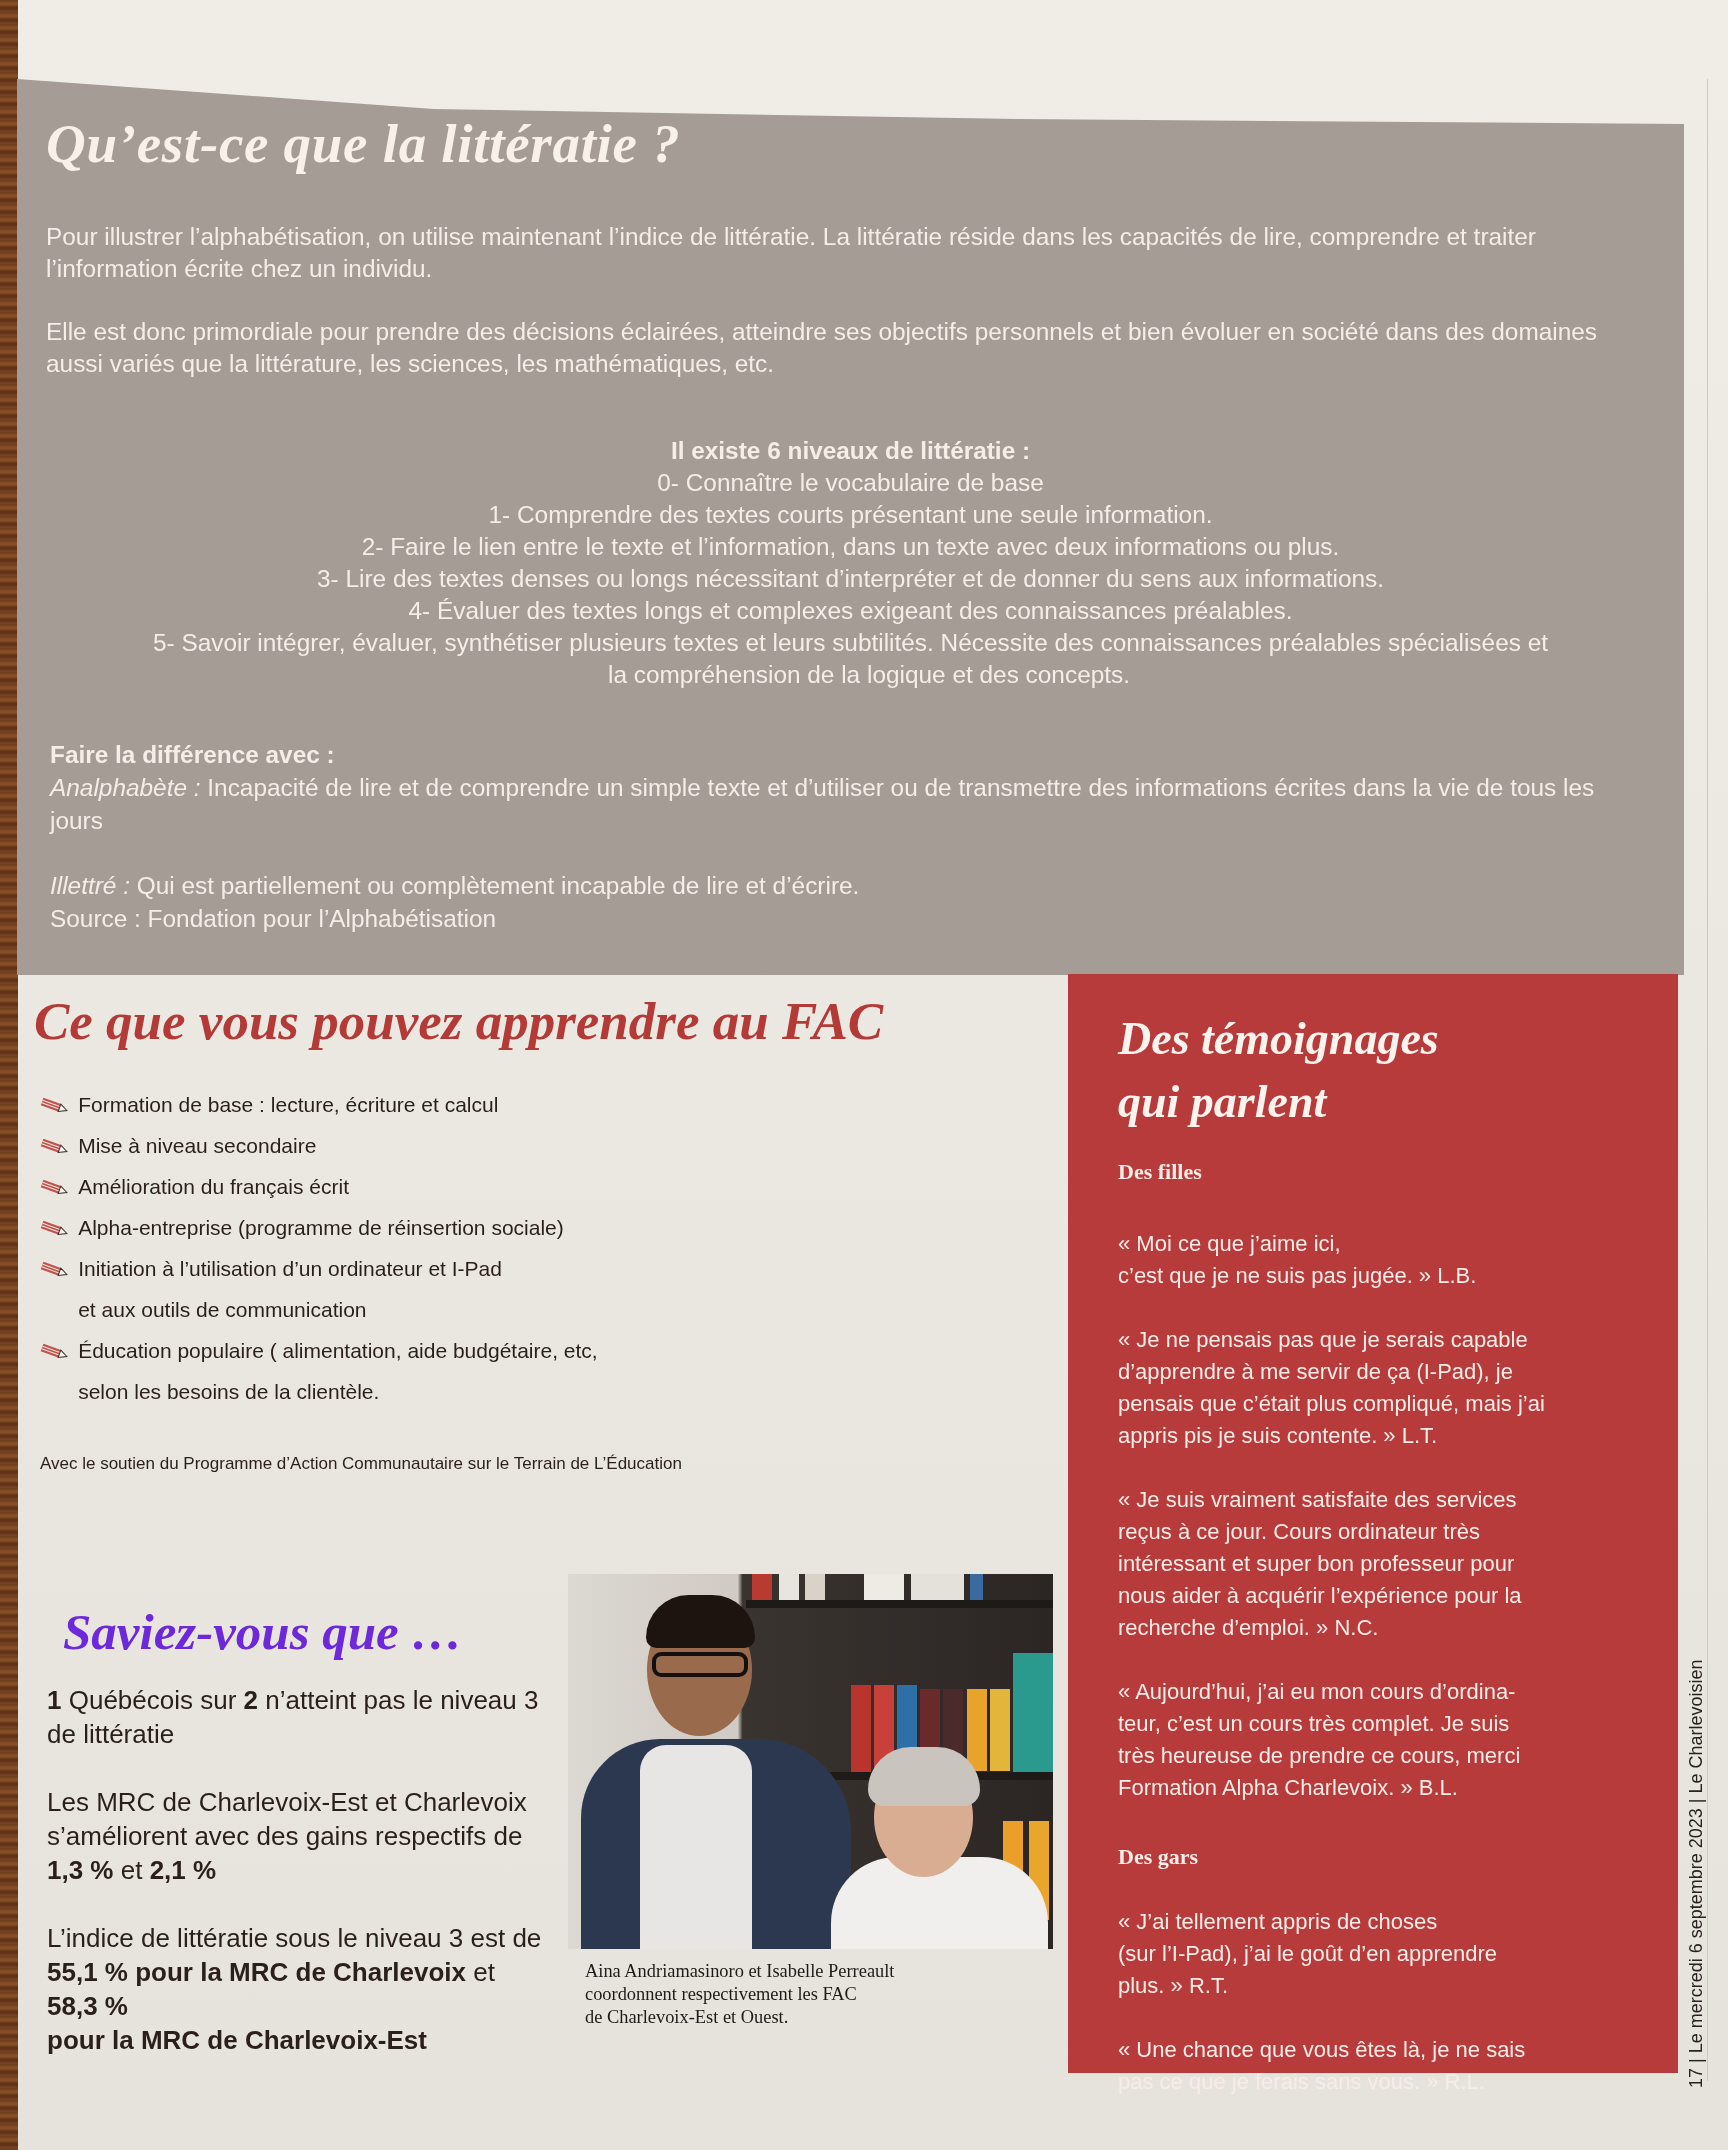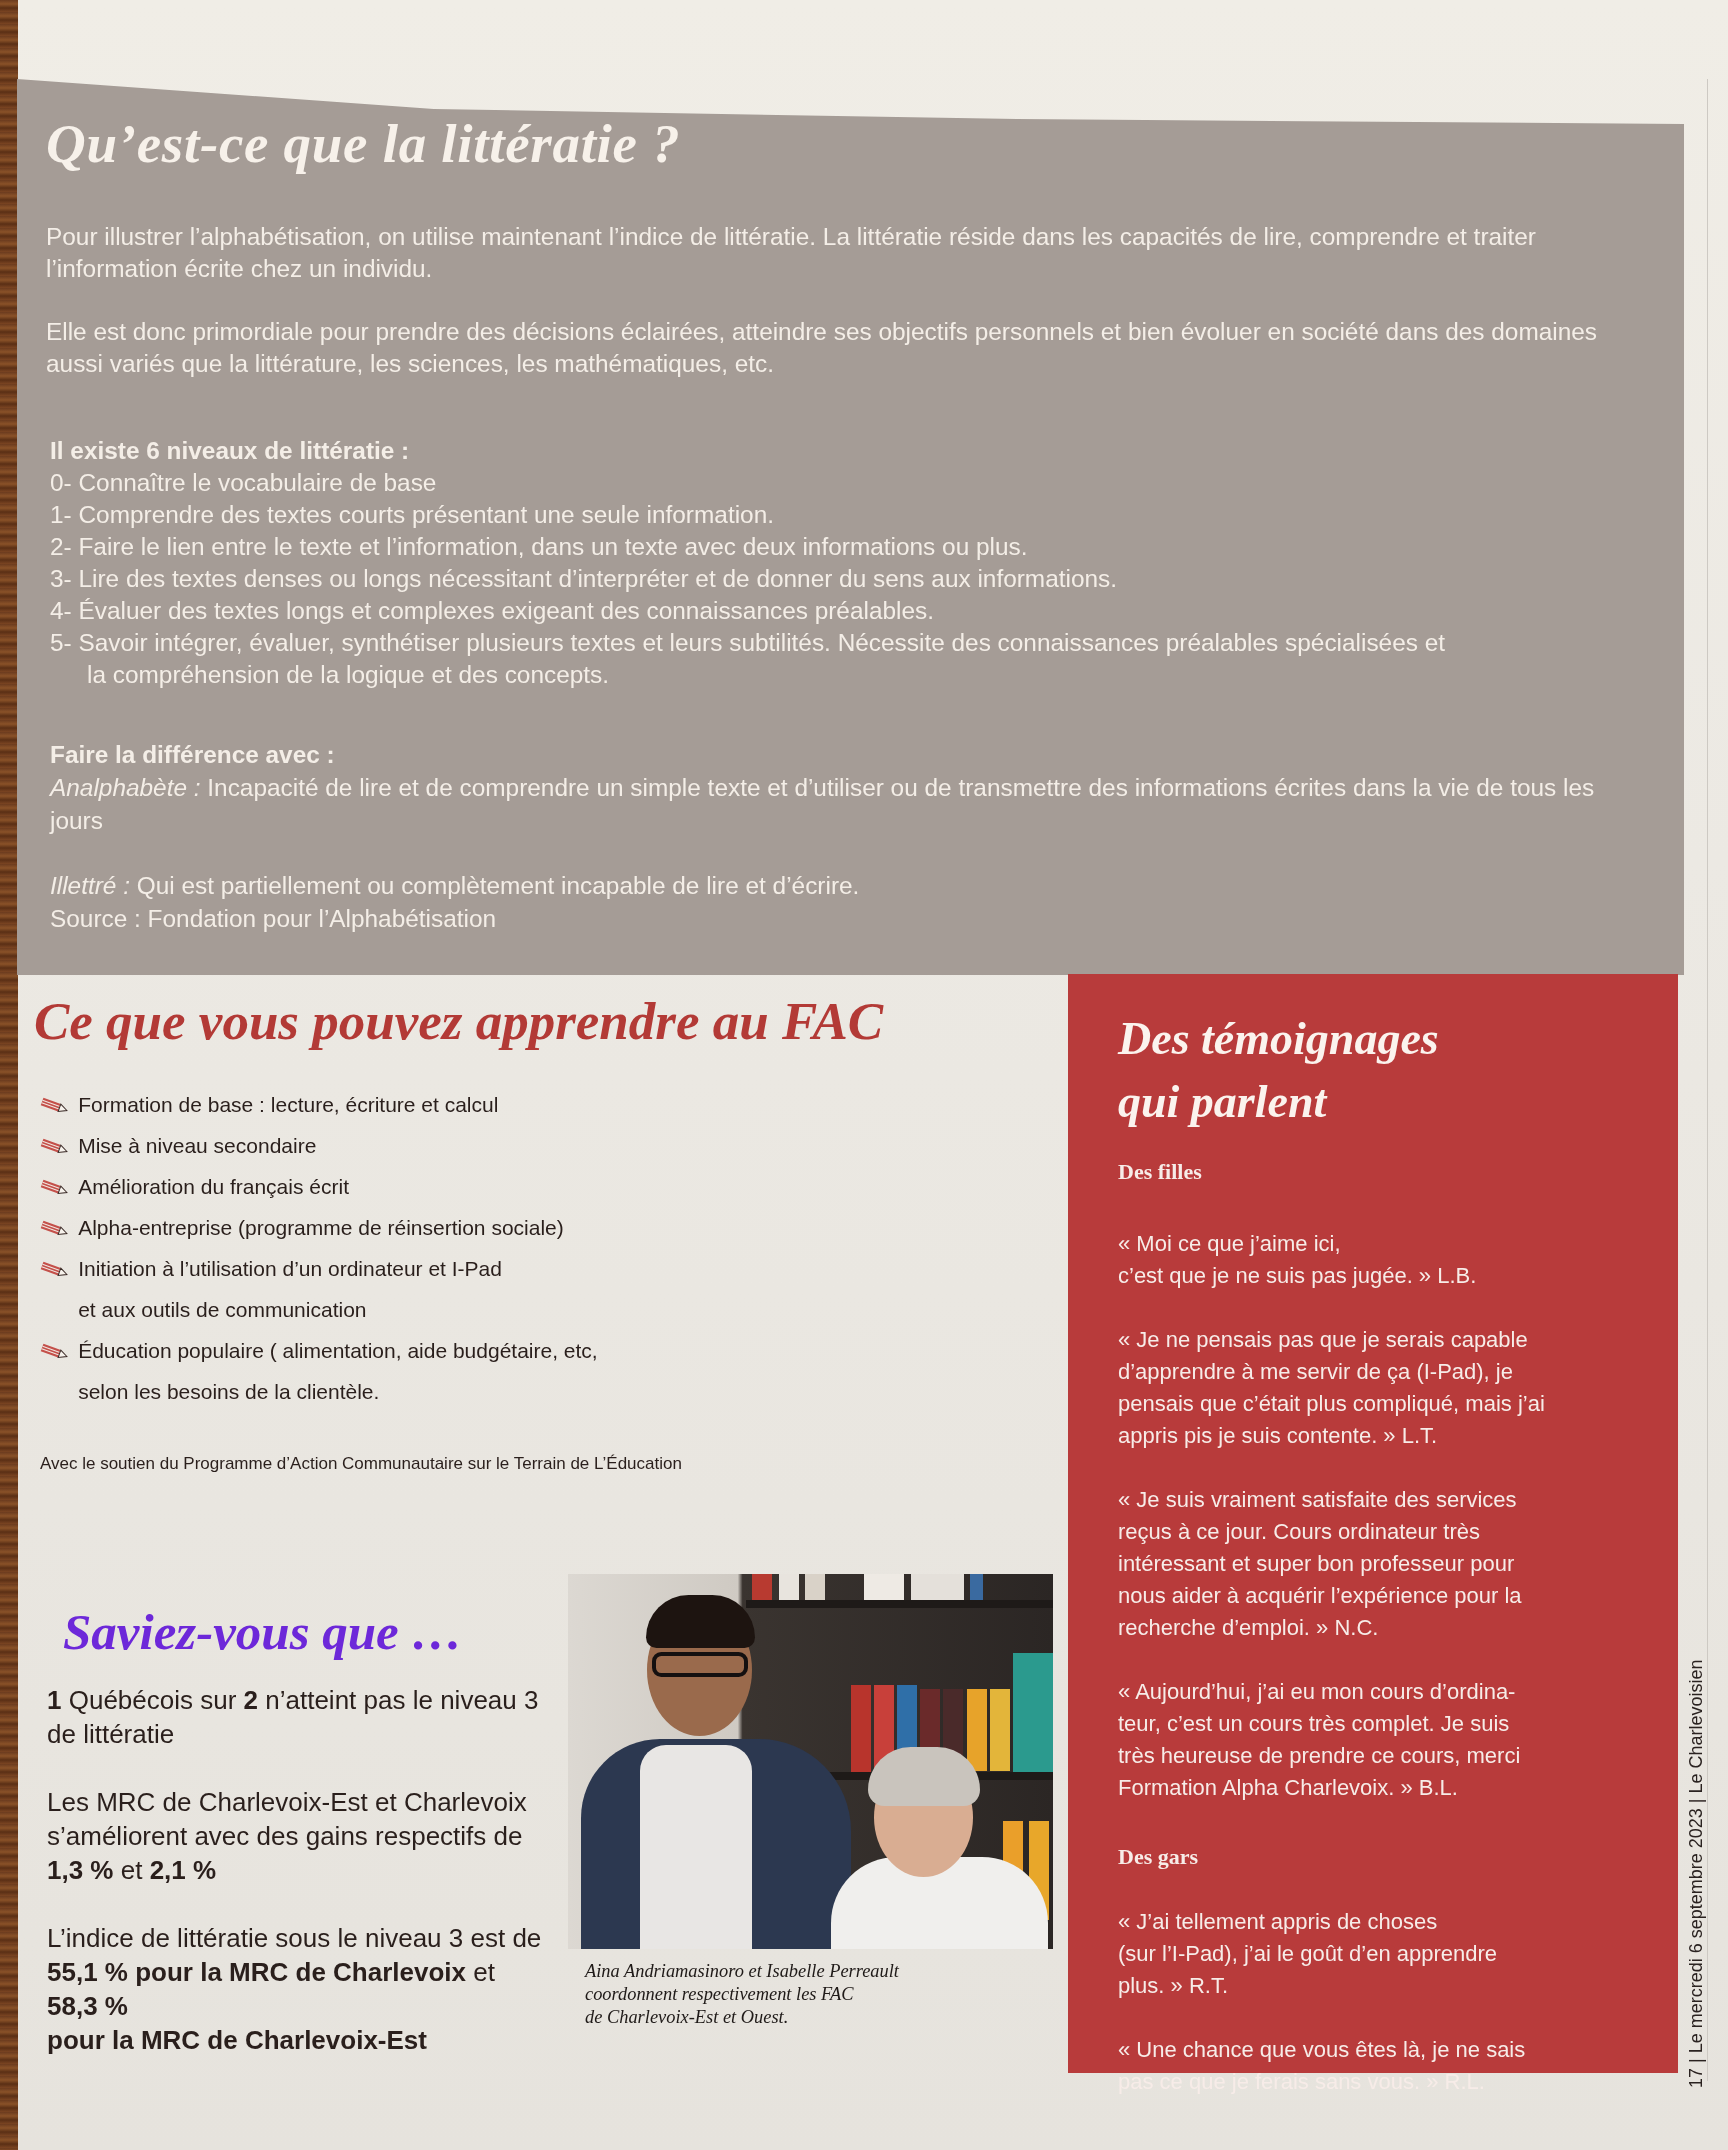--- a/index.html
+++ b/index.html
@@ -24,21 +24,21 @@
     color:#f4eee7;
   }
   .gp-title {
     position:absolute; left:29px; top:33px;
     font-family:"Liberation Serif","DejaVu Serif",serif;
     font-style:italic; font-weight:bold; font-size:55px; letter-spacing:0.7px;
     color:#f7f1ea; margin:0;
   }
   .gp-body { position:absolute; left:29px; top:142px; width:1607px; font-size:24.4px; line-height:32px; }
   .gp-body p { margin:0 0 31px 0; }
-  .gp-levels { position:absolute; left:33px; top:356px; width:1601px; font-size:24.4px; line-height:32px; }
+  .gp-levels { position:absolute; left:33px; top:356px; width:1601px; font-size:24.4px; line-height:32px;text-align:center; }
   .gp-levels .lvl-head { font-weight:bold; }
   .gp-levels .lvl { margin:0; }
   .gp-levels .lvl-cont { padding-left:37px; }
   .gp-diff { position:absolute; left:33px; top:659px; width:1601px; font-size:24.4px; line-height:33px; }
   .gp-diff .diff-head { font-weight:bold; }
   .gp-diff .term { font-style:italic; }
   .gp-diff .gap { height:32px; }
   
   .fac-title {
     position:absolute; left:34px; top:991px; margin:0;
@@ -68,21 +68,21 @@
   .photo .shelf { position:absolute; left:178px; width:307px; height:8px; background:#1e1a18; }
   .photo .book { position:absolute; width:20px; }
   .photo .person-m-body { position:absolute; left:13px; top:165px; width:270px; height:211px; background:#2c3850; border-radius:79px 92px 0 0; }
   .photo .person-m-shirt { position:absolute; left:72px; top:171px; width:112px; height:204px; background:#e8e6e4; border-radius:26px 26px 0 0; }
   .photo .person-m-head { position:absolute; left:79px; top:30px; width:105px; height:132px; background:#9a6a4c; border-radius:50%; }
   .photo .person-m-hair { position:absolute; left:78px; top:21px; width:109px; height:53px; background:#1d1410; border-radius:53px 53px 13px 13px; }
   .photo .glasses { position:absolute; left:84px; top:78px; width:96px; height:25px; border:4px solid #141010; border-radius:9.2px; box-sizing:border-box; }
   .photo .person-f-body { position:absolute; left:263px; top:283px; width:217px; height:92px; background:#f0efed; border-radius:66px 66px 0 0; }
   .photo .person-f-head { position:absolute; left:306px; top:184px; width:99px; height:119px; background:#d9ad92; border-radius:50%; }
   .photo .person-f-hair { position:absolute; left:300px; top:173px; width:112px; height:59px; background:#c9c4bd; border-radius:53px 53px 20px 20px; }
-  .caption { position:absolute; left:585px; top:1960px; width:461px; font-family:"Liberation Serif","DejaVu Serif",serif; font-size:18.4px; line-height:23px; color:#1f1a18;font-style:italic; }
+  .caption { position:absolute; left:585px; top:1960px; width:461px; font-family:"Liberation Serif","DejaVu Serif",serif; font-size:18.4px; line-height:23px; color:#1f1a18; }
   
   .red-panel {
     position:absolute; left:1068px; top:974px; width:610px; height:1099px;
     background:#b83b3b; color:#f7ece8;
   }
   .rp-title {
     position:absolute; left:50px; top:33px; margin:0;
     font-family:"Liberation Serif","DejaVu Serif",serif;
     font-style:italic; font-weight:bold; font-size:46px; line-height:63px; color:#fbf3ee;
   }

